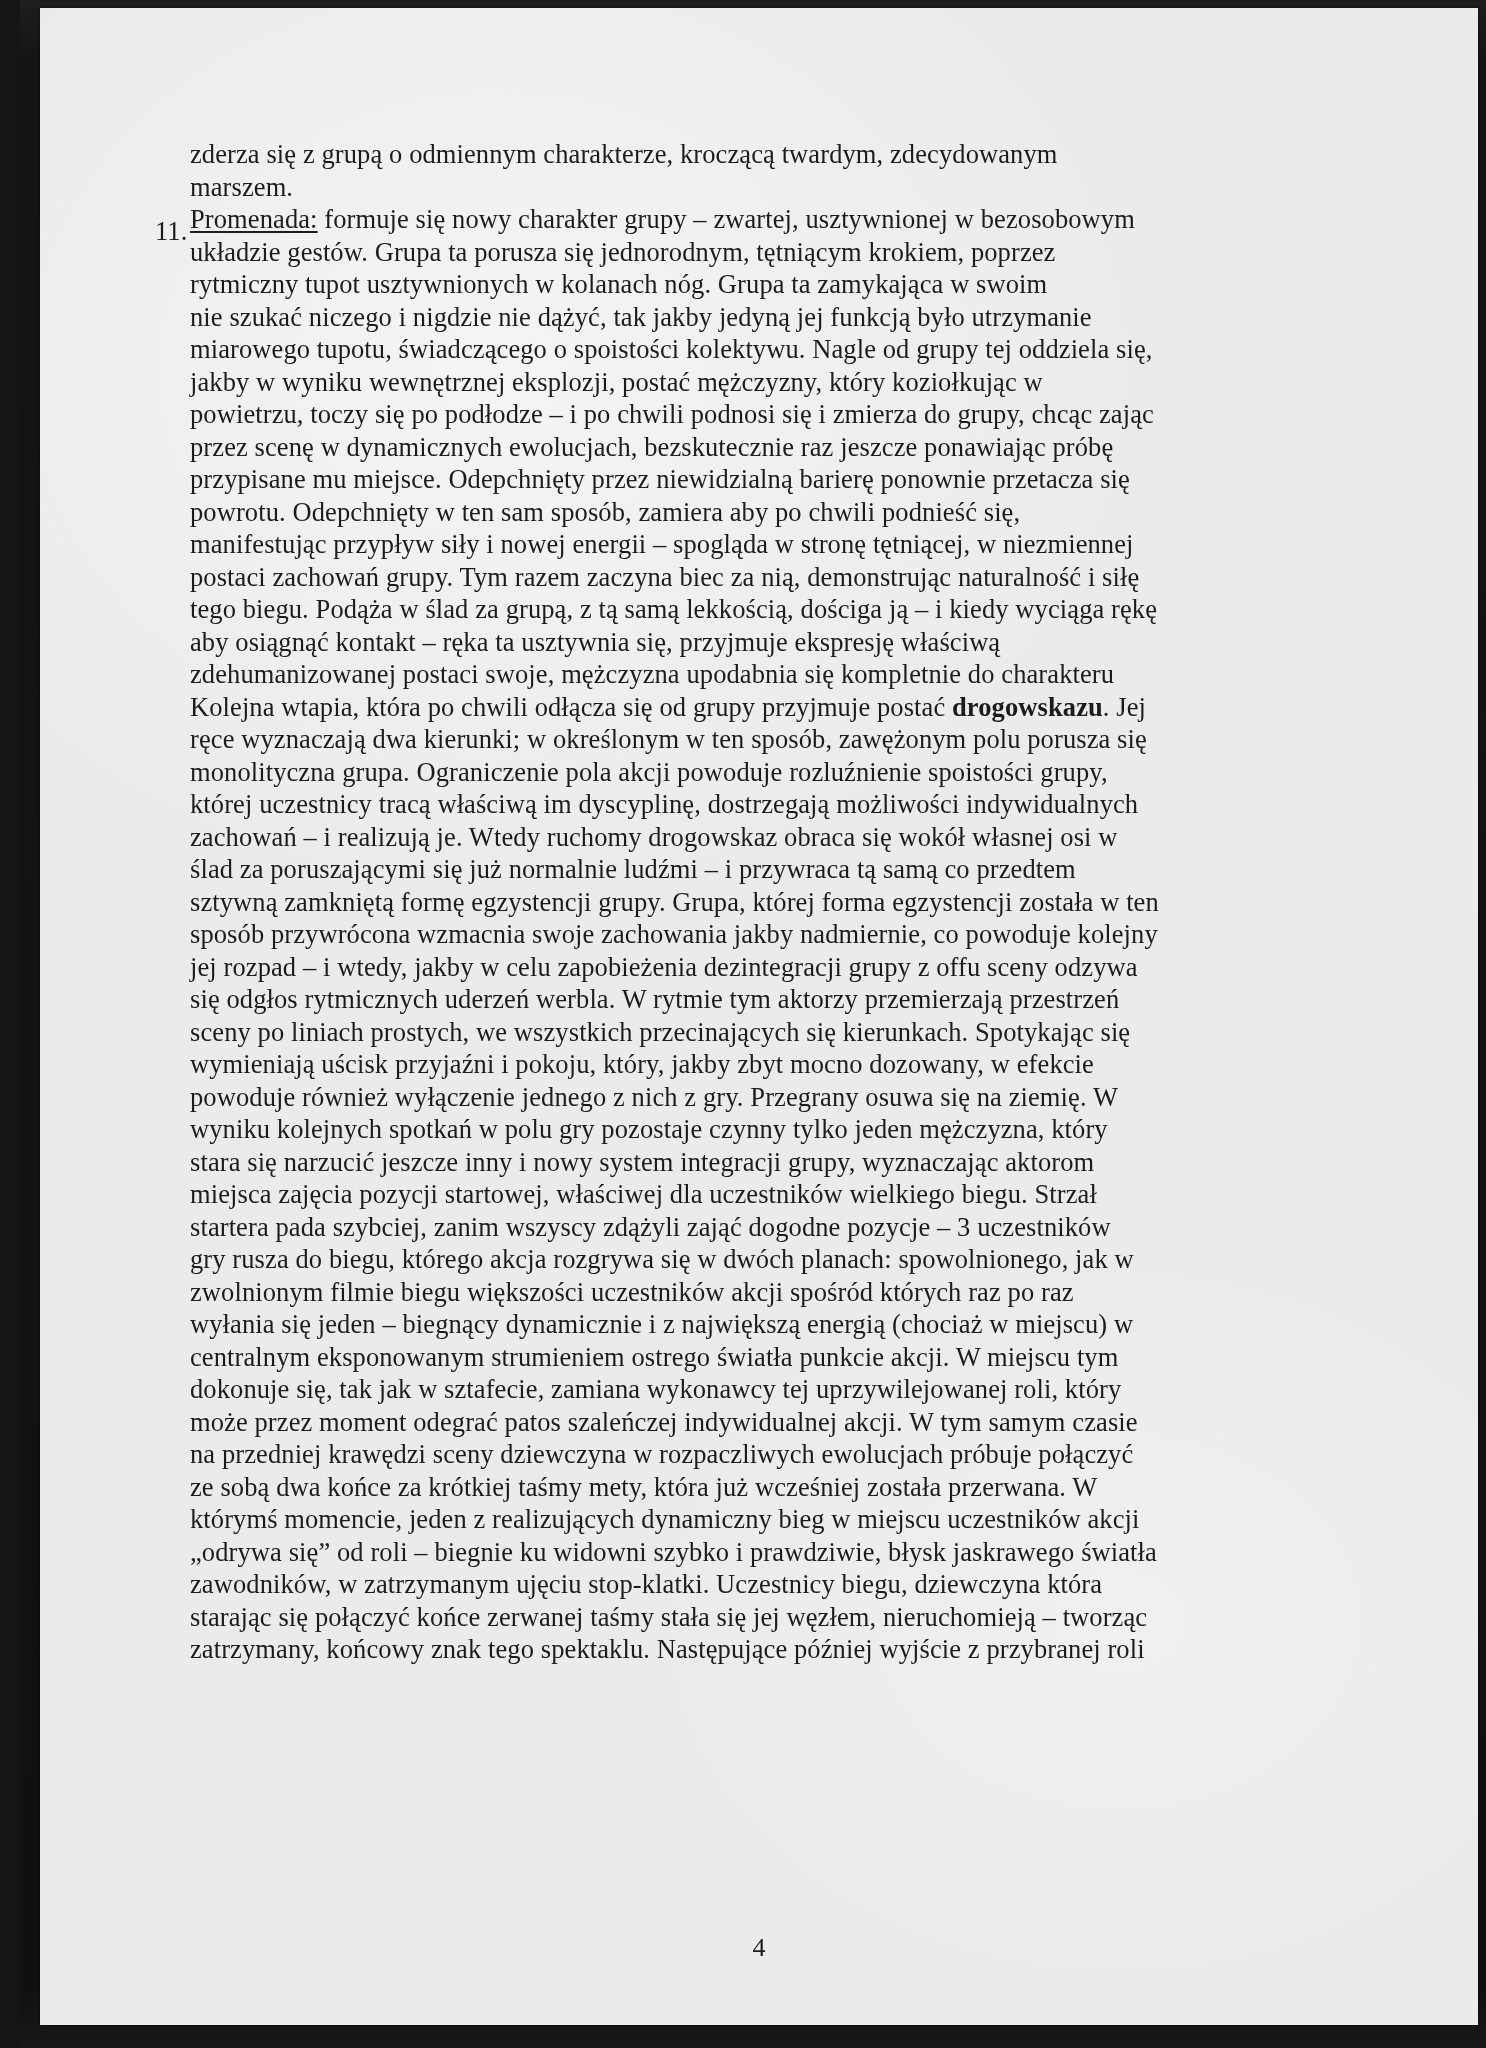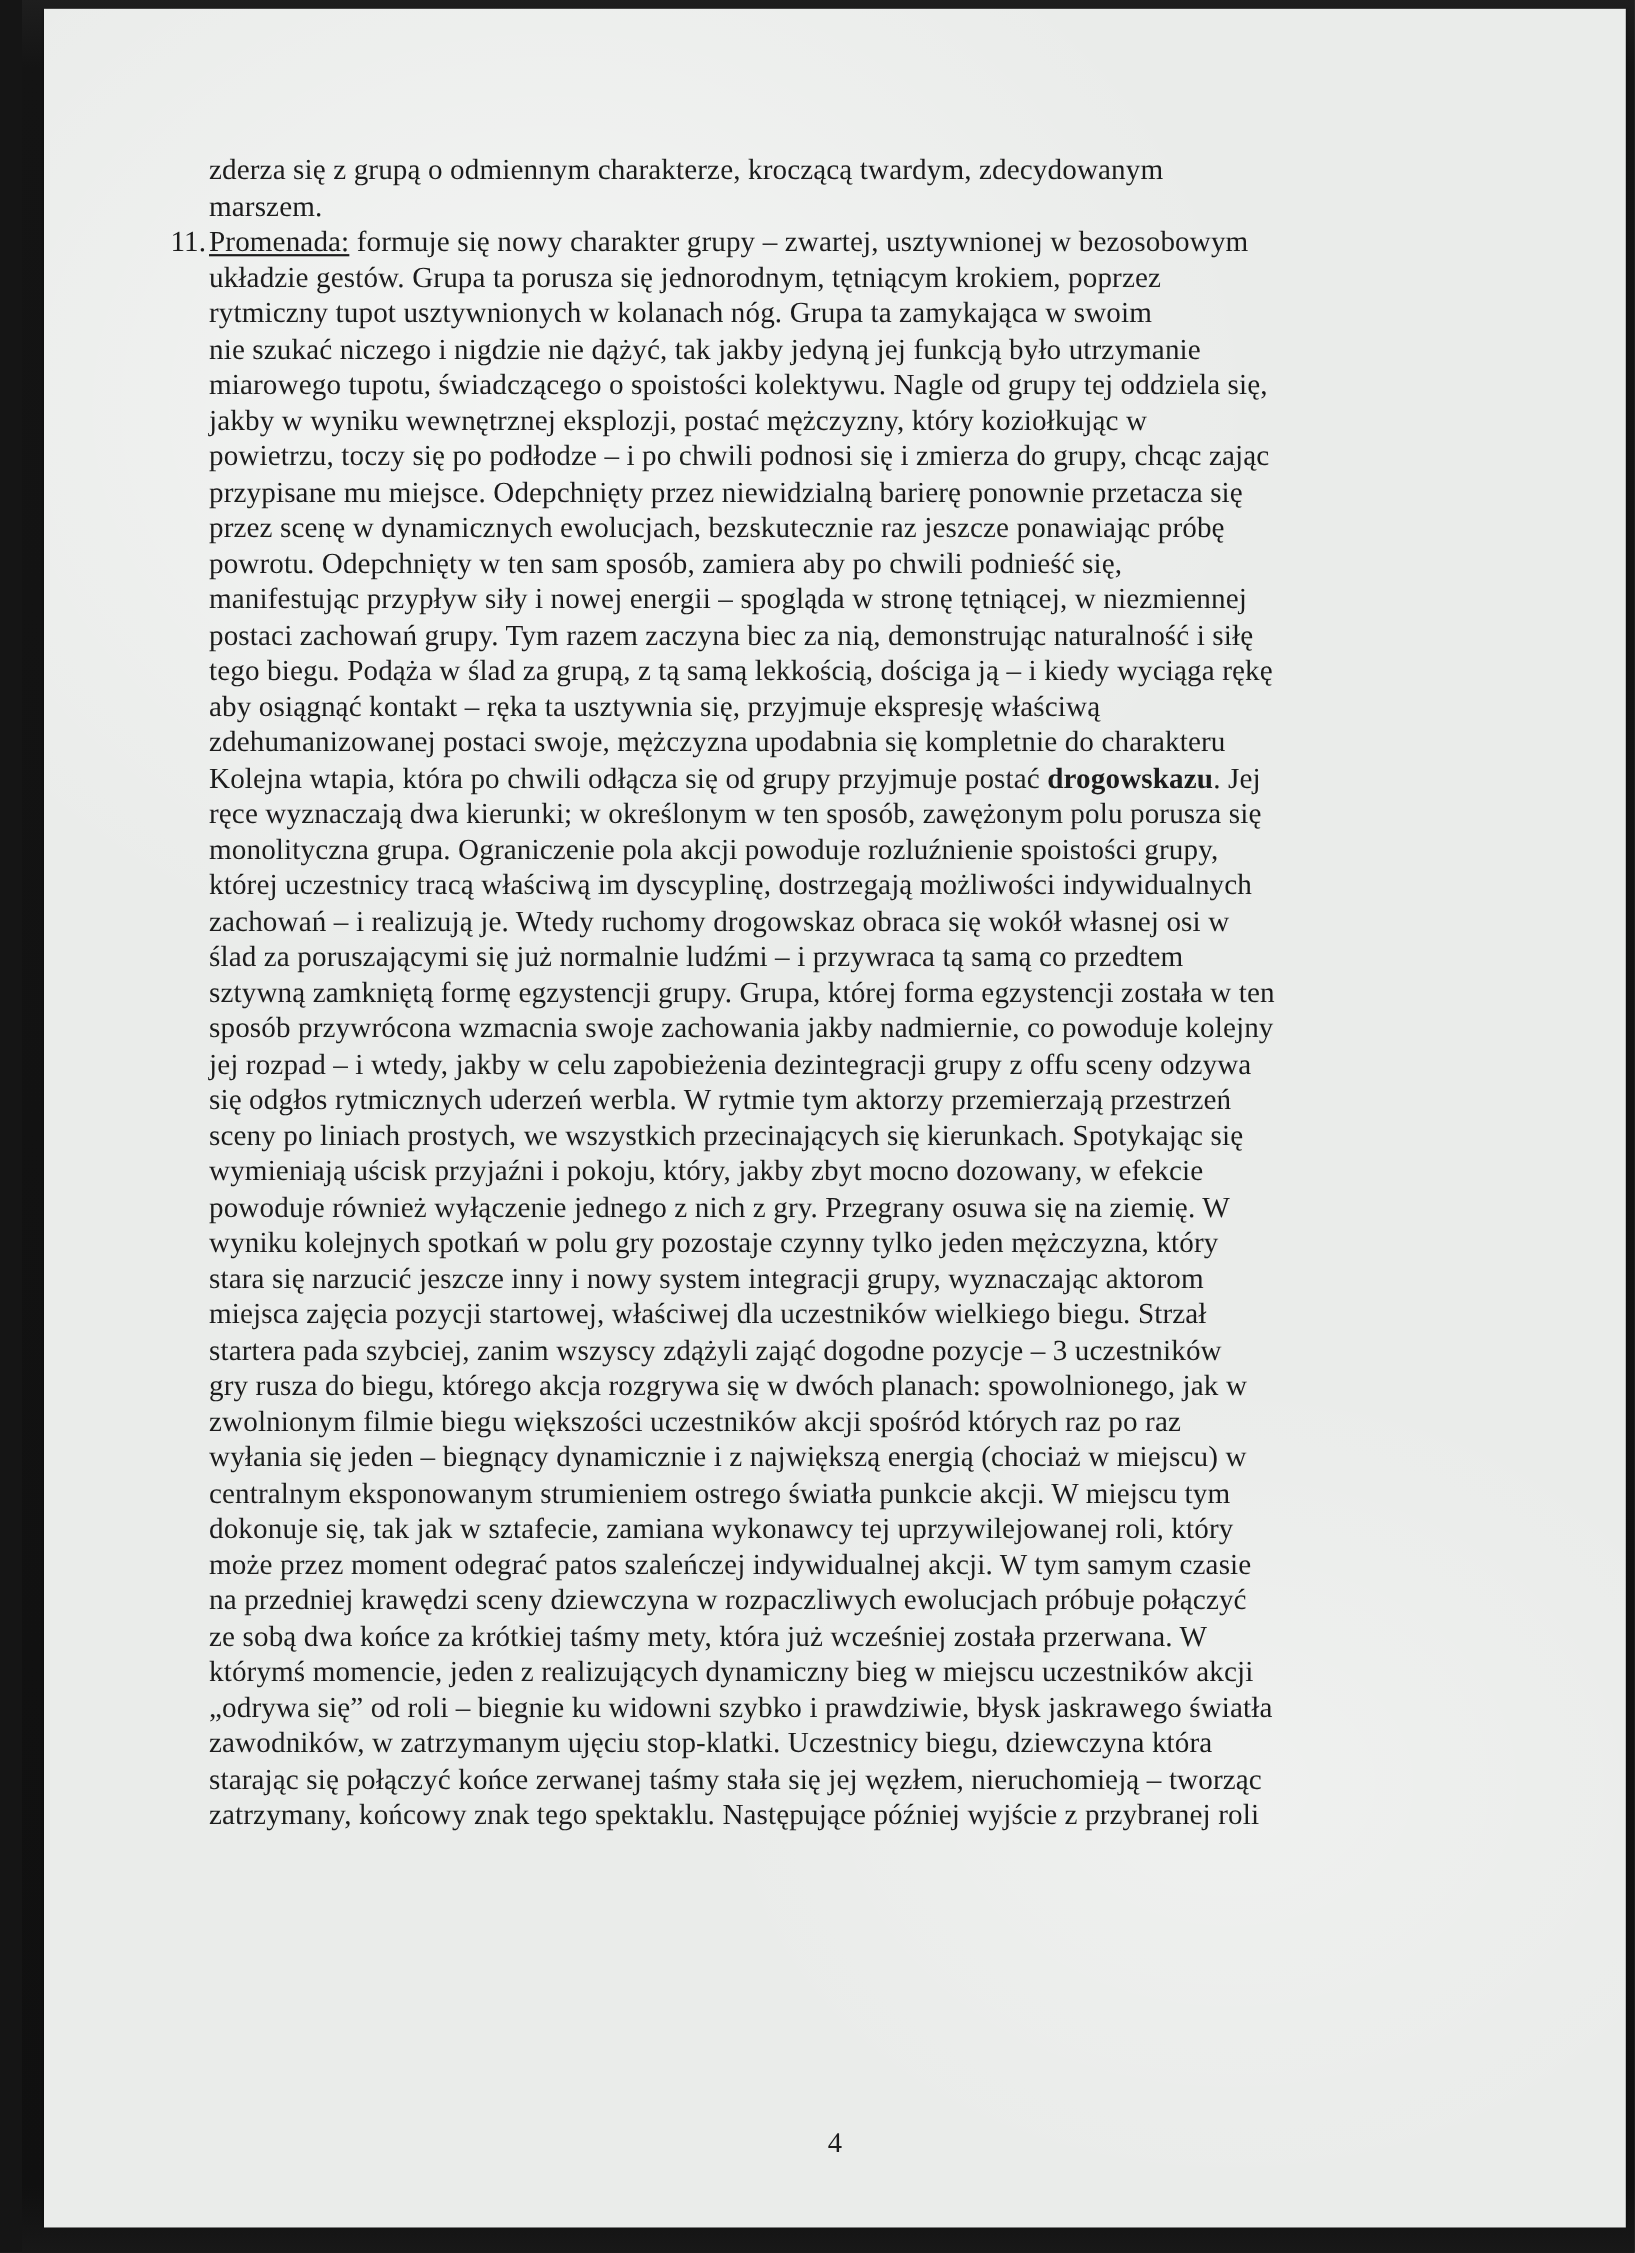--- a/index.html
+++ b/index.html
@@ -40,21 +40,21 @@
     letter-spacing: 0.1px;
   }
   .line {
     position: relative;
     white-space: nowrap;
     height: 32.5px;
   }
   .marker {
     position: absolute;
     left: -35px;
-    top: 0;
+    top: 12px;
   }
   .u { text-decoration: underline; text-underline-offset: 3px; }
   .b { font-weight: bold; }
   .page-number {
     position: absolute;
     left: 0;
     top: 1925px;
     width: 100%;
     text-align: center;
     font-size: 26px;
@@ -69,22 +69,22 @@
     <div class="text-block">
         <div class="line"><span>zderza się z grupą o odmiennym charakterze, kroczącą twardym, zdecydowanym</span></div>
         <div class="line"><span>marszem.</span></div>
         <div class="line"><span class="marker">11.</span><span class="u">Promenada:</span><span> formuje się nowy charakter grupy – zwartej, usztywnionej w bezosobowym</span></div>
         <div class="line"><span>układzie gestów. Grupa ta porusza się jednorodnym, tętniącym krokiem, poprzez</span></div>
         <div class="line"><span>rytmiczny tupot usztywnionych w kolanach nóg. Grupa ta zamykająca w swoim</span></div>
         <div class="line"><span>nie szukać niczego i nigdzie nie dążyć, tak jakby jedyną jej funkcją było utrzymanie</span></div>
         <div class="line"><span>miarowego tupotu, świadczącego o spoistości kolektywu. Nagle od grupy tej oddziela się,</span></div>
         <div class="line"><span>jakby w wyniku wewnętrznej eksplozji, postać mężczyzny, który koziołkując w</span></div>
         <div class="line"><span>powietrzu, toczy się po podłodze – i po chwili podnosi się i zmierza do grupy, chcąc zając</span></div>
+        <div class="line"><span>przez scenę w dynamicznych ewolucjach, bezskutecznie raz jeszcze ponawiając próbę</span></div>
         <div class="line"><span>przypisane mu miejsce. Odepchnięty przez niewidzialną barierę ponownie przetacza się</span></div>
-        <div class="line"><span>przez scenę w dynamicznych ewolucjach, bezskutecznie raz jeszcze ponawiając próbę</span></div>
         <div class="line"><span>powrotu. Odepchnięty w ten sam sposób, zamiera aby po chwili podnieść się,</span></div>
         <div class="line"><span>manifestując przypływ siły i nowej energii – spogląda w stronę tętniącej, w niezmiennej</span></div>
         <div class="line"><span>postaci zachowań grupy. Tym razem zaczyna biec za nią, demonstrując naturalność i siłę</span></div>
         <div class="line"><span>tego biegu. Podąża w ślad za grupą, z tą samą lekkością, dościga ją – i kiedy wyciąga rękę</span></div>
         <div class="line"><span>aby osiągnąć kontakt – ręka ta usztywnia się, przyjmuje ekspresję właściwą</span></div>
         <div class="line"><span>zdehumanizowanej postaci swoje, mężczyzna upodabnia się kompletnie do charakteru</span></div>
         <div class="line"><span>Kolejna wtapia, która po chwili odłącza się od grupy przyjmuje postać </span><span class="b">drogowskazu</span><span>. Jej</span></div>
         <div class="line"><span>ręce wyznaczają dwa kierunki; w określonym w ten sposób, zawężonym polu porusza się</span></div>
         <div class="line"><span>monolityczna grupa. Ograniczenie pola akcji powoduje rozluźnienie spoistości grupy,</span></div>
         <div class="line"><span>której uczestnicy tracą właściwą im dyscyplinę, dostrzegają możliwości indywidualnych</span></div>

